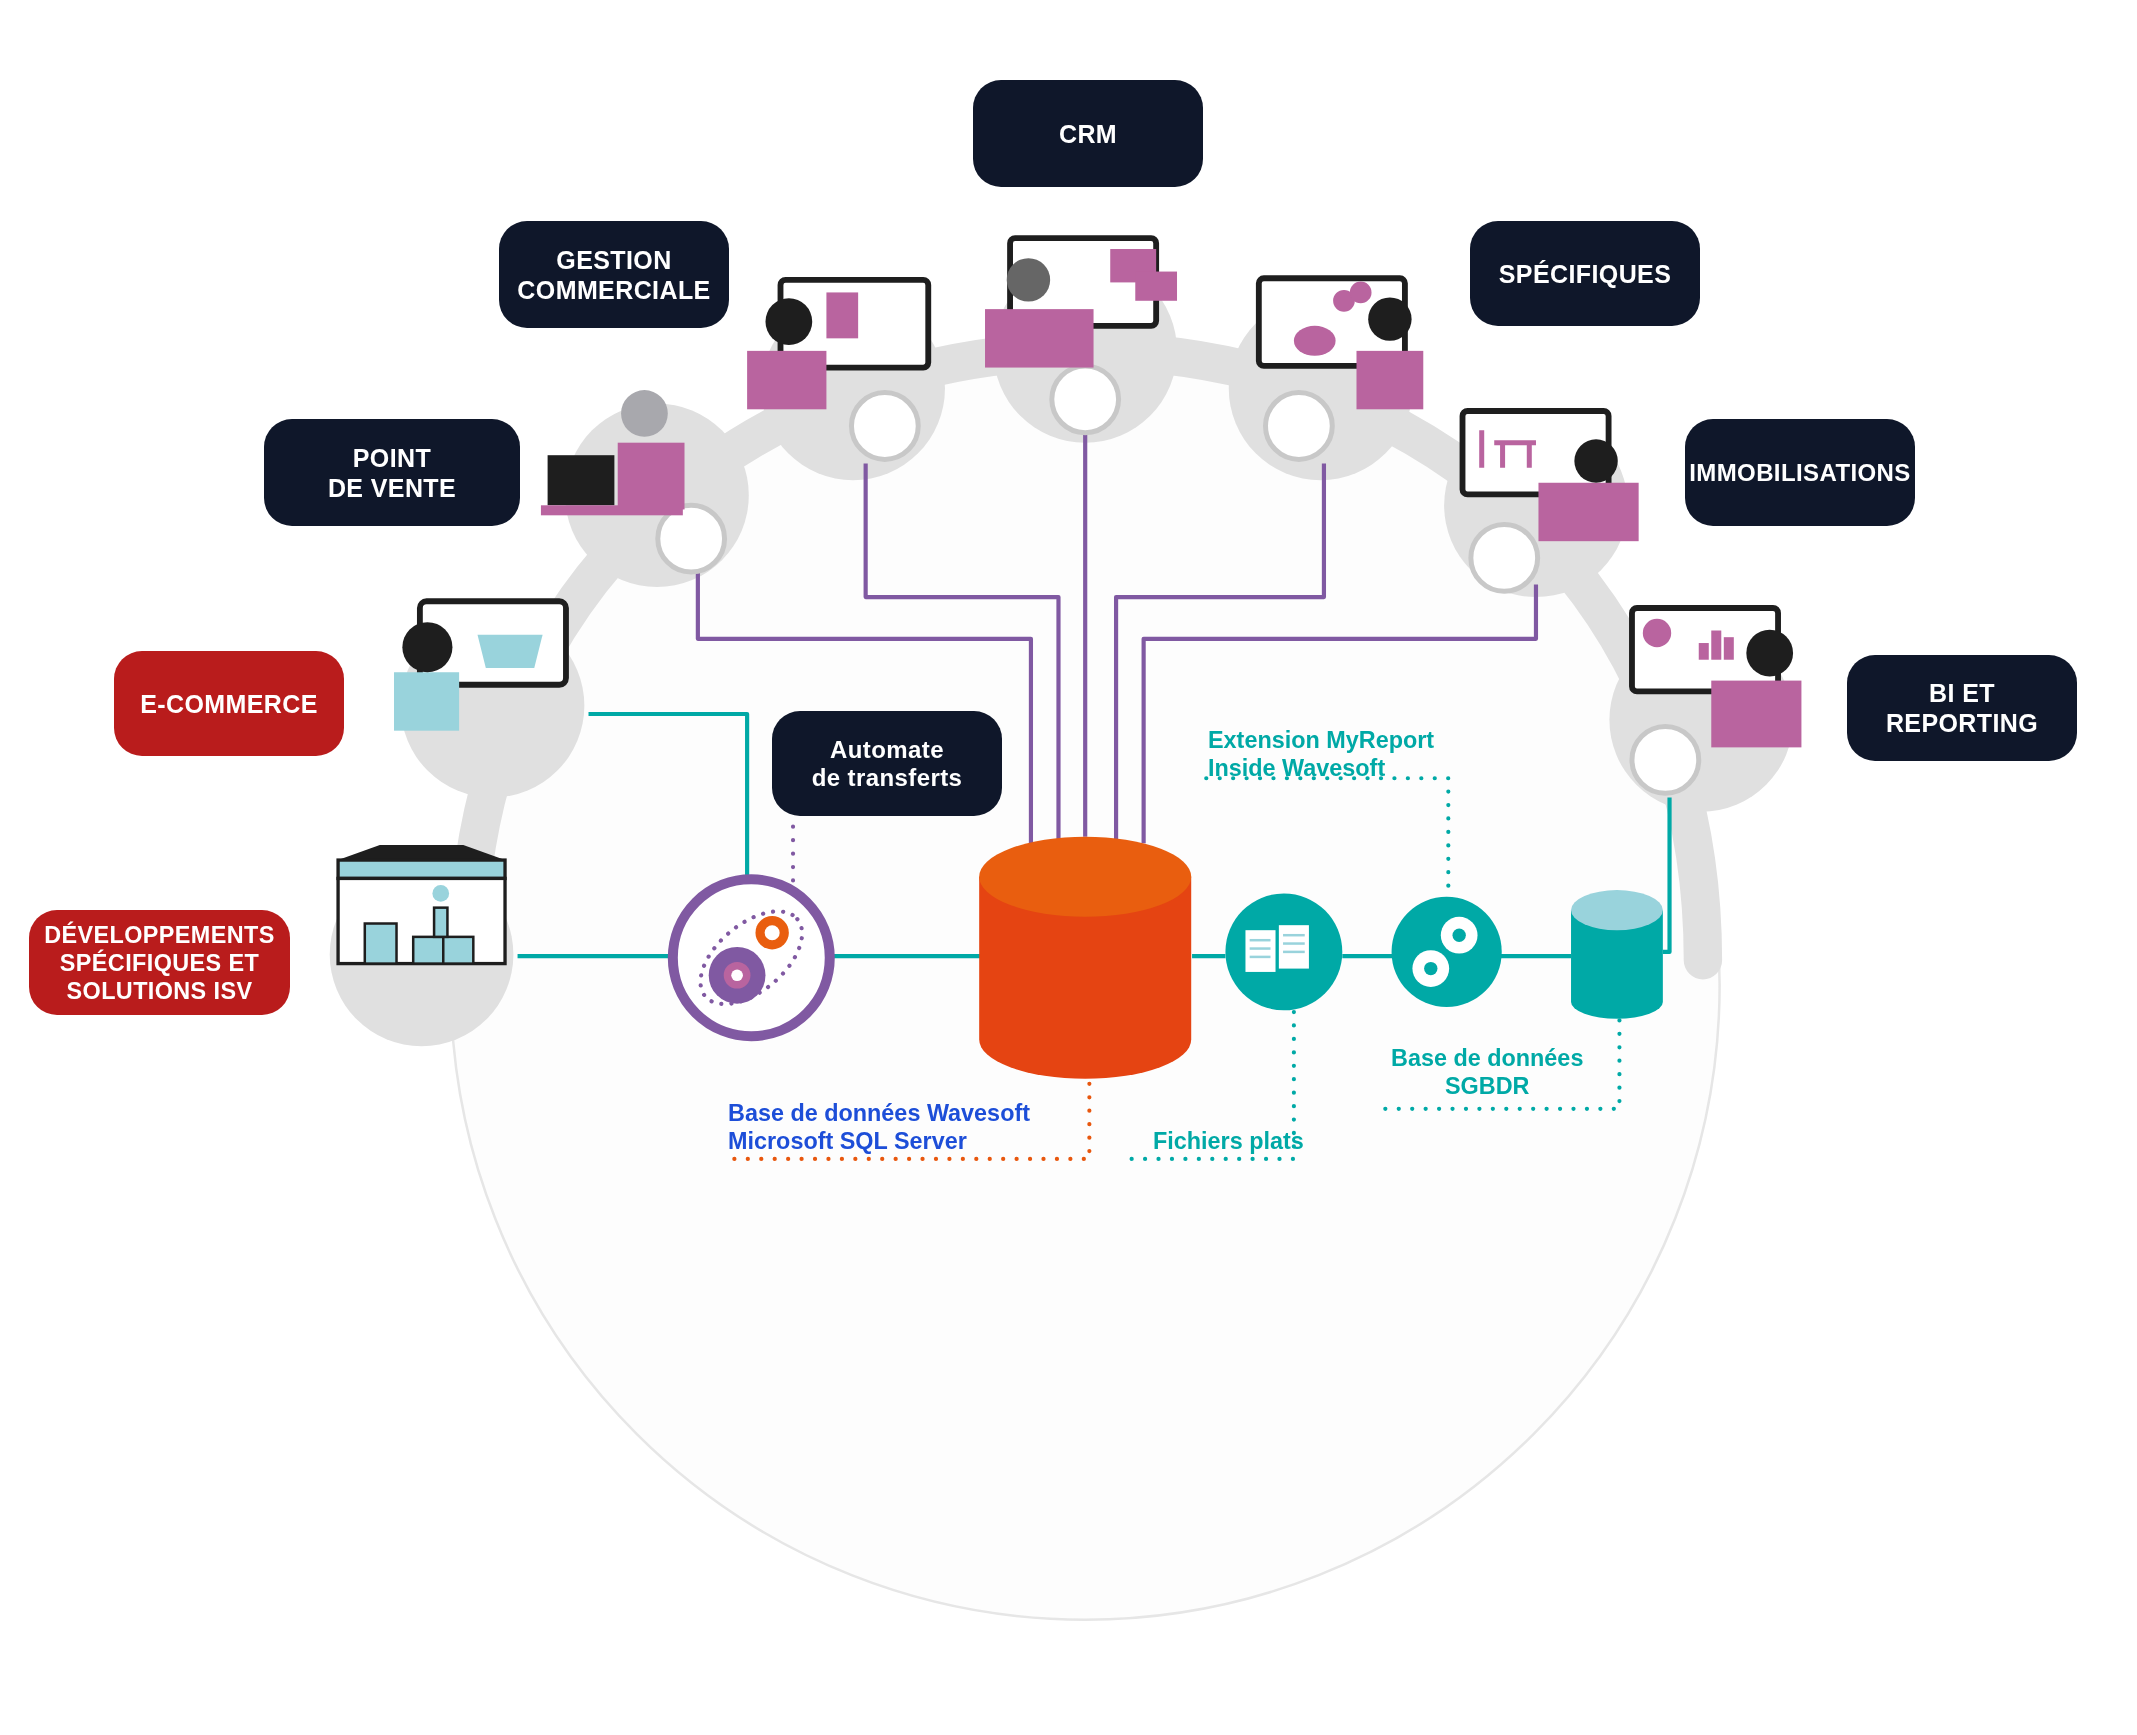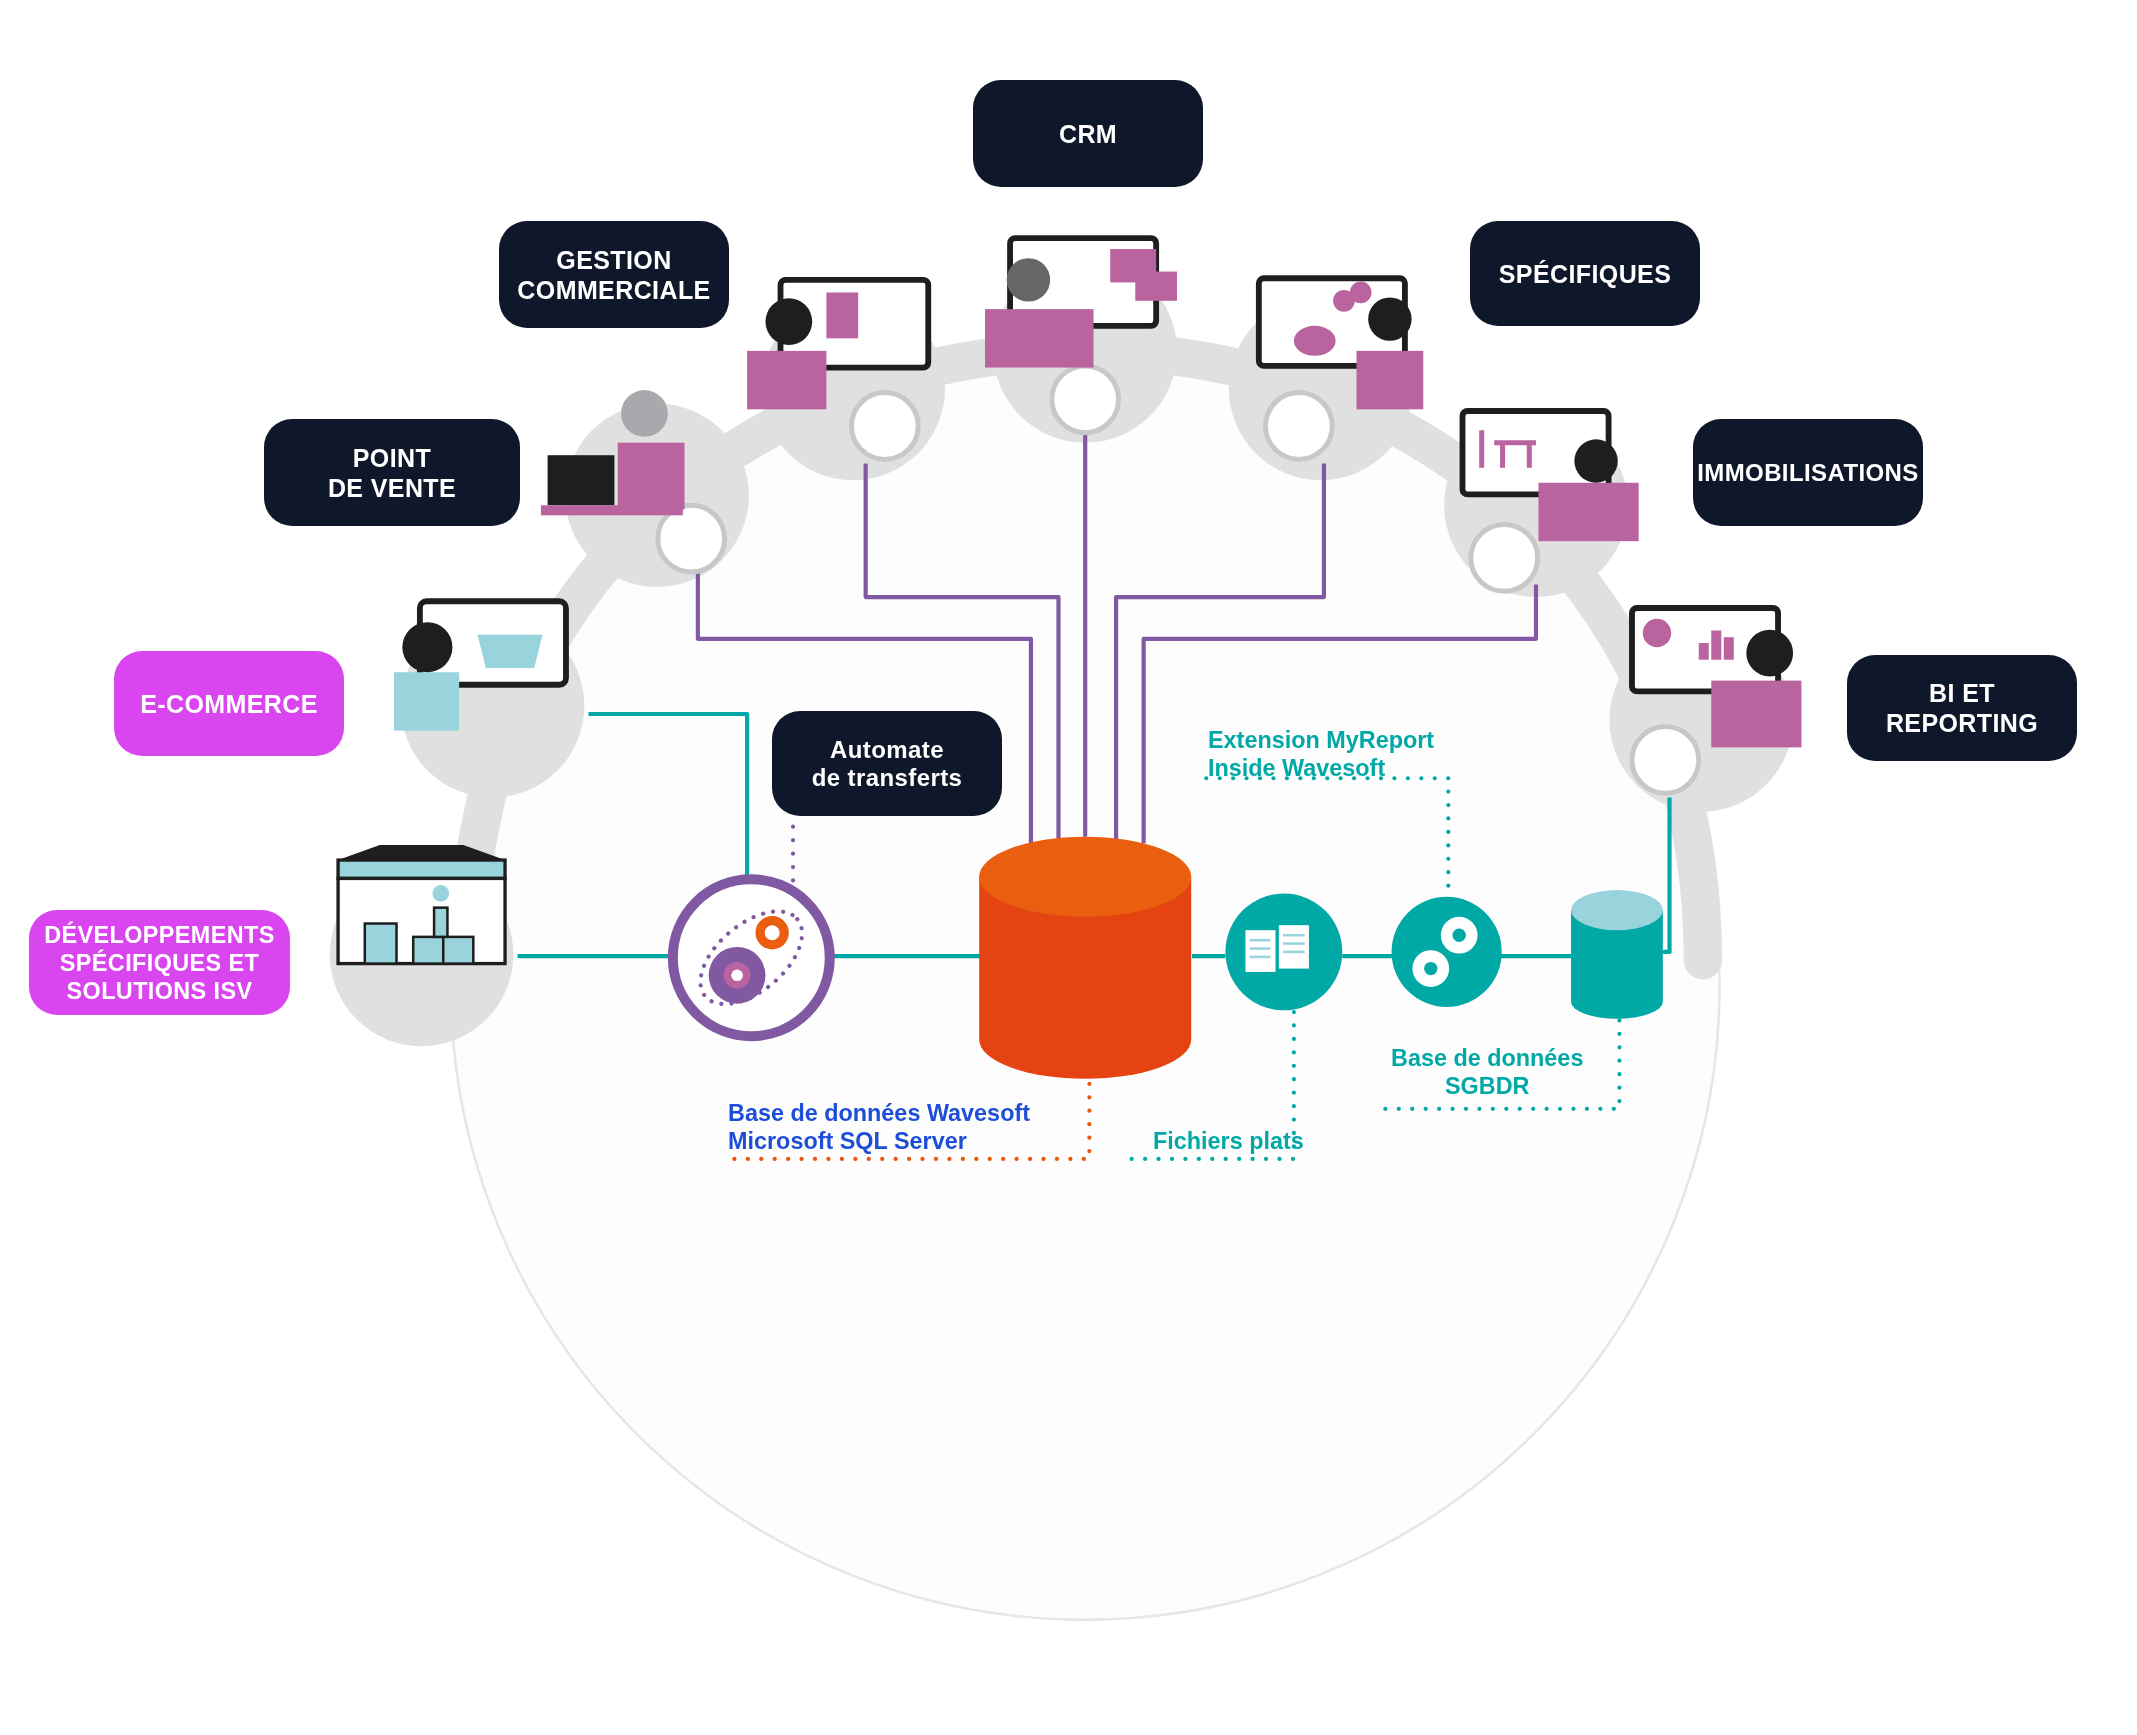--- a/index.html
+++ b/index.html
@@ -3,21 +3,21 @@
 <meta charset="utf-8">
 <style>
   html, body { margin: 0; padding: 0; background: #ffffff; }
   body { width: 2137px; height: 1736px; position: relative; overflow: hidden;
          font-family: "Liberation Sans", "DejaVu Sans", sans-serif; }
   #stage { position: absolute; left: 0; top: 0; width: 2137px; height: 1736px; }
   .label-box { position: absolute; display: flex; align-items: center; justify-content: center;
                text-align: center; color: #ffffff; font-weight: bold; border-radius: 28px;
                font-size: 25px; line-height: 30px; letter-spacing: 0.4px; white-space: pre-line; }
   .purple { background: #0f172a; }
-  .teal { background: #d946ef; }
+  .teal { background: #b91c1c; }
   .caption { position: absolute; font-weight: bold; font-size: 23.4px; line-height: 28px; white-space: pre-line; }
   .cap-teal { color: #00a9a6; }
   .cap-orange { color: #1d4ed8; }
 </style>
 </head>
 <body>
 
 <svg id="stage" width="2137" height="1736" viewBox="0 0 2560 2079" xmlns="http://www.w3.org/2000/svg">
   <defs>
     <radialGradient id="ringFade" cx="50%" cy="35%" r="65%">
@@ -193,21 +193,21 @@
     </g>
   </g>
 </svg>
 
 <div class="label-box purple" style="left:973px; top:80px; width:230px; height:107px;">CRM</div>
 <div class="label-box purple" style="left:499px; top:221px; width:230px; height:107px;">GESTION
 COMMERCIALE</div>
 <div class="label-box purple" style="left:1470px; top:221px; width:230px; height:105px;">SPÉCIFIQUES</div>
 <div class="label-box purple" style="left:264px; top:419px; width:256px; height:107px;">POINT
 DE VENTE</div>
-<div class="label-box purple" style="left:1685px; top:419px; width:230px; height:107px; font-size:24px;margin-left:8px;">IMMOBILISATIONS</div>
+<div class="label-box purple" style="left:1685px; top:419px; width:230px; height:107px; font-size:24px;">IMMOBILISATIONS</div>
 <div class="label-box teal" style="left:114px; top:651px; width:230px; height:105px;">E-COMMERCE</div>
 <div class="label-box purple" style="left:1847px; top:655px; width:230px; height:106px;">BI ET
 REPORTING</div>
 <div class="label-box teal" style="left:29px; top:910px; width:261px; height:105px; font-size:23.4px; line-height:28px;text-align:center;">DÉVELOPPEMENTS
 SPÉCIFIQUES ET
 SOLUTIONS ISV</div>
 <div class="label-box purple" style="left:772px; top:711px; width:230px; height:105px; font-weight:bold; font-size:24px; line-height:28px;">Automate
 de transferts</div>
 
 <div class="caption cap-teal" style="left:1208px; top:726px;">Extension MyReport

